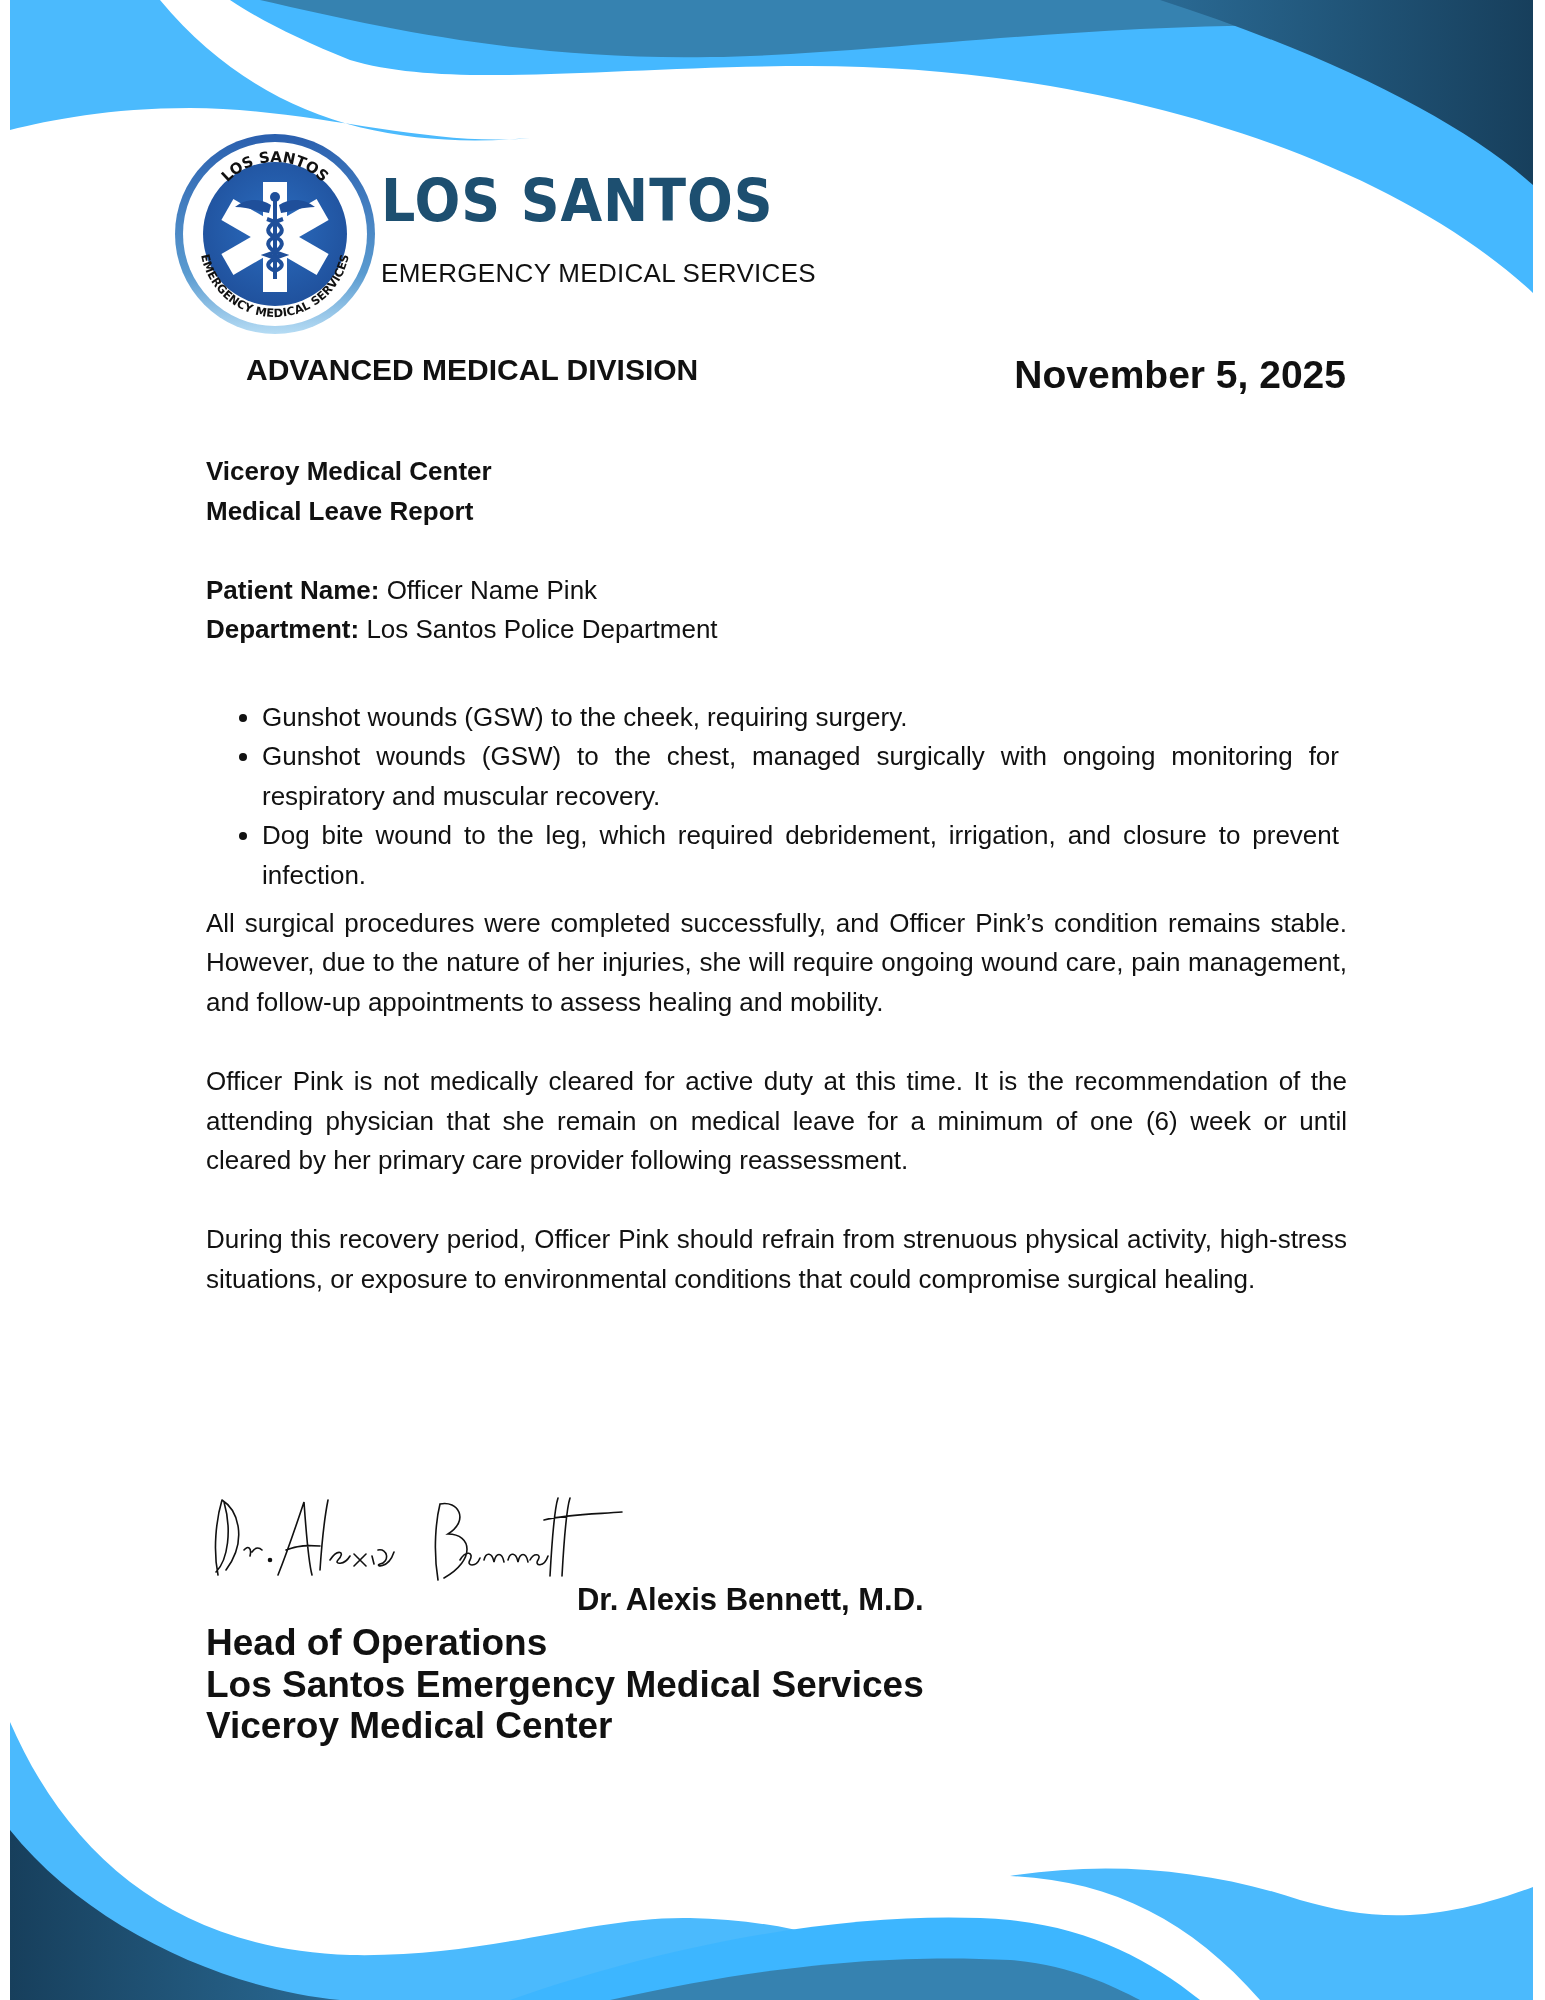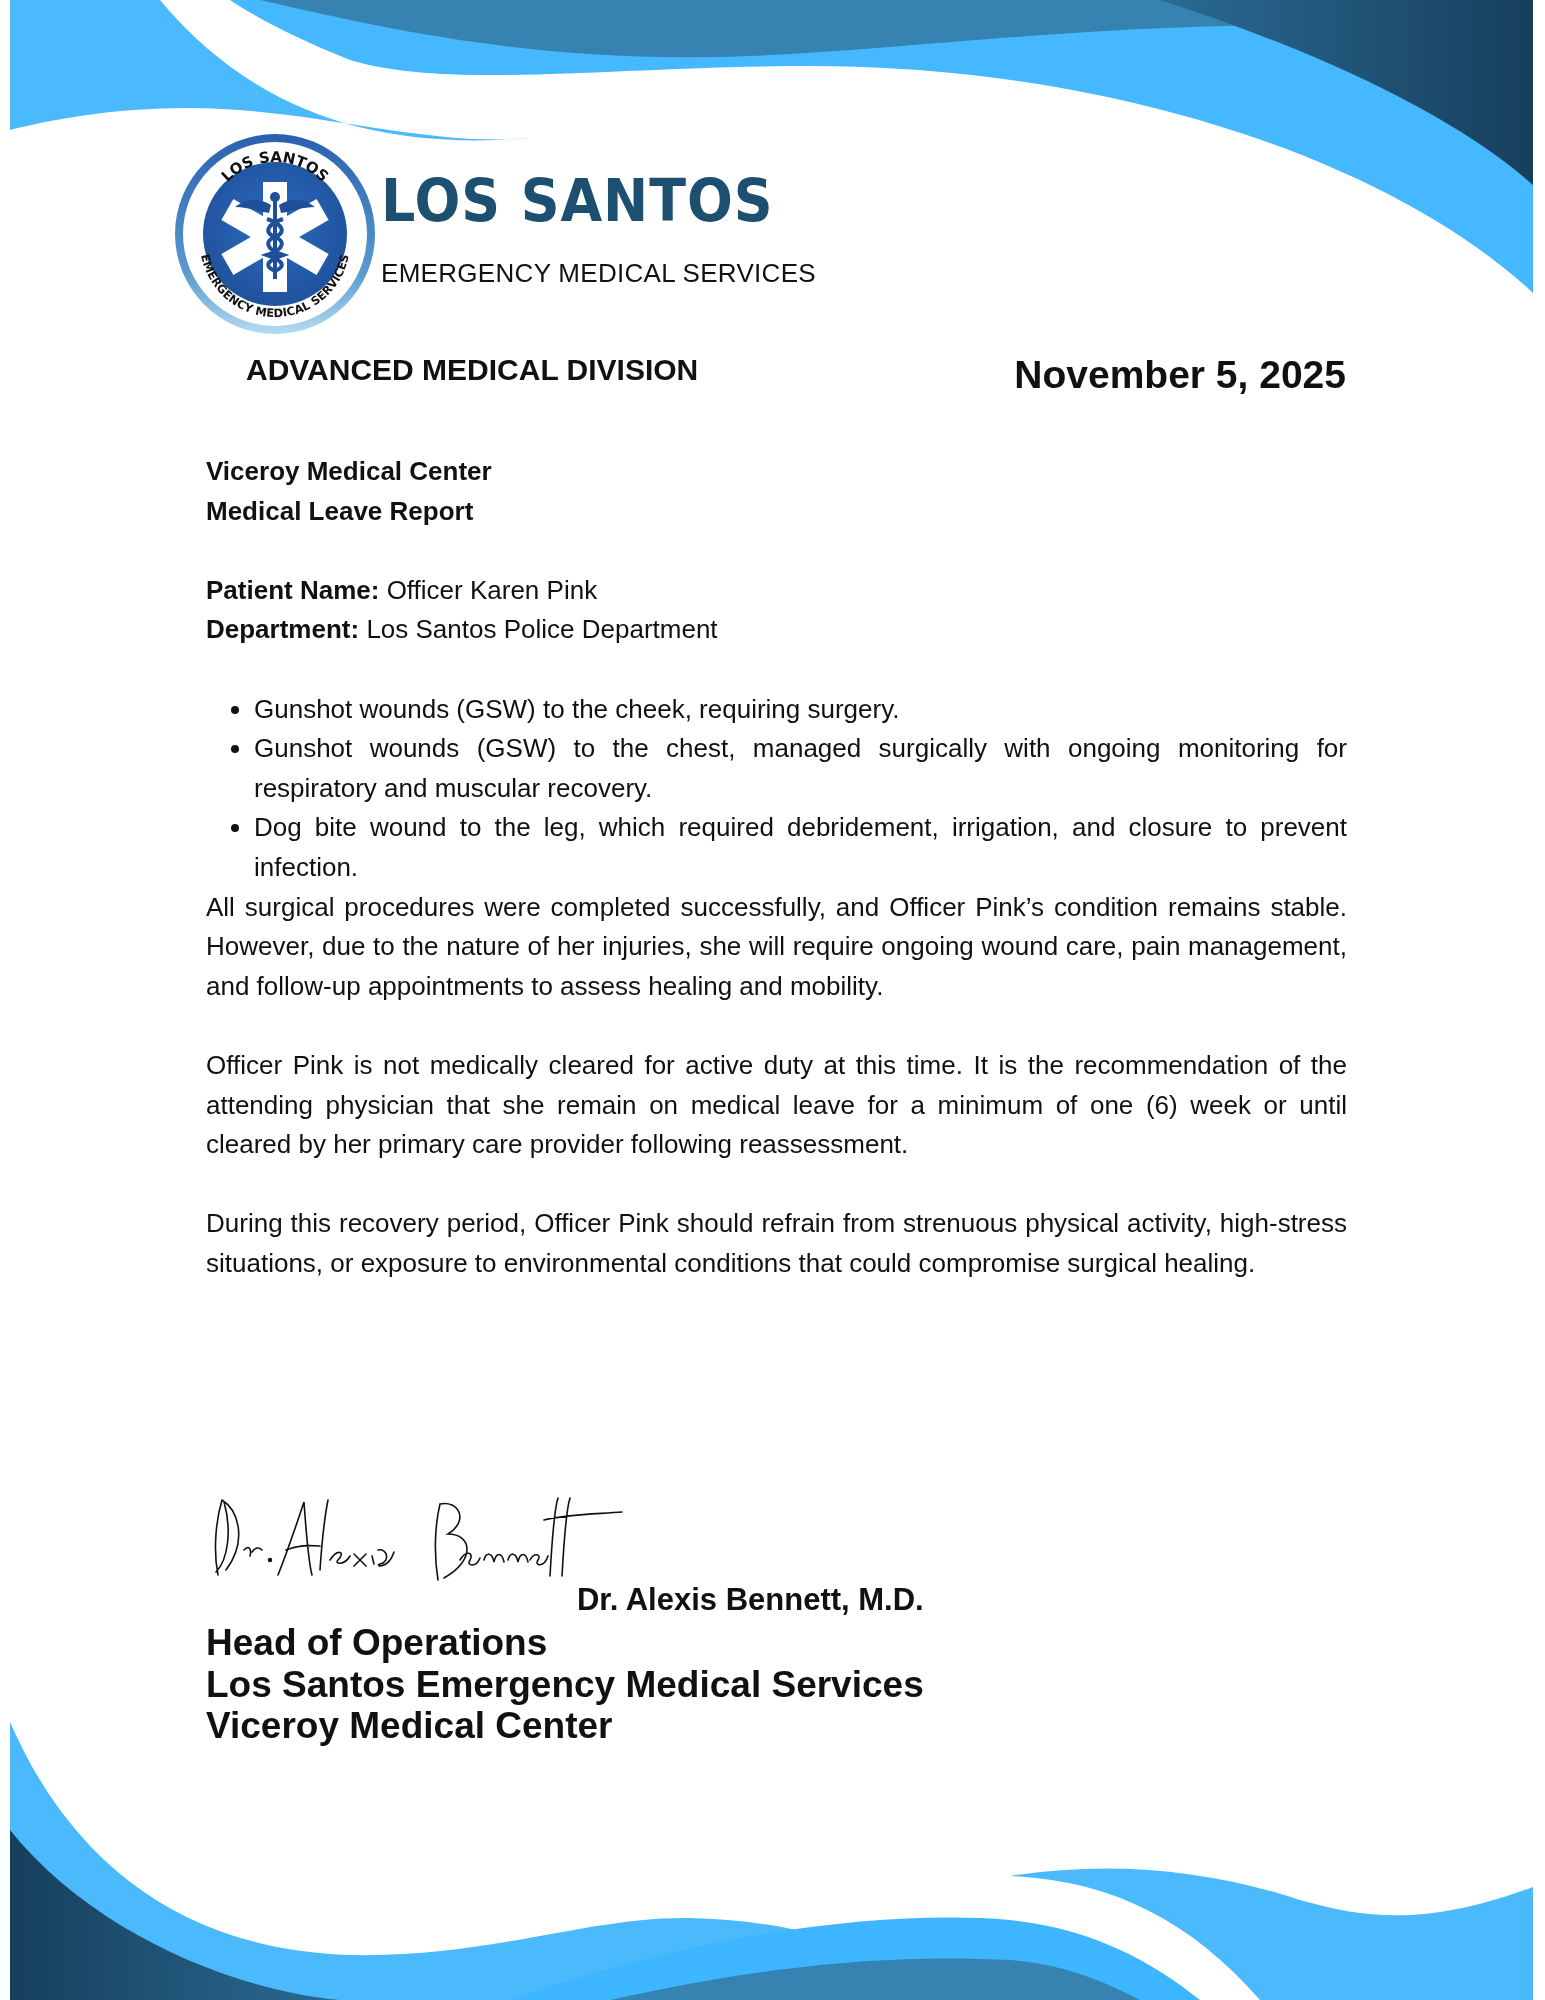--- a/index.html
+++ b/index.html
@@ -14,21 +14,21 @@
                  letter-spacing: 1px; font-family: "DejaVu Sans", sans-serif; line-height: 1; transform: scaleX(0.93); transform-origin: left; }
   .brand-sub { left: 371px; top: 258px; font-size: 26px; color: #111; font-family: "Liberation Sans", sans-serif; letter-spacing: 0.3px; }
 
   .division { left: 196px; top: 353px; font-size: 30px; font-weight: 700; color: #111; margin-left: 40px; }
   .date { right: 187px; top: 353px; font-size: 39px; font-weight: 700; color: #111; }
 
   .body { left: 196px; top: 452px; width: 1141px; font-size: 26px; line-height: 39.6px; color: #111; }
   .body p { margin: 0; text-align: justify; }
   .body .b { font-weight: 700; }
   .gap { height: 39.6px; }
-  .body ul { margin: 0; padding-left: 48px; }
+  .body ul { margin: 8px; padding-left: 48px; }
   .body li { text-align: justify; }
 
   .sig { left: 198px; top: 1490px; width: 420px; height: 100px; }
   .sig-block { left: 196px; top: 1578px; color: #111; font-weight: 700; }
   .sig-name { font-size: 31px; line-height: 44px; text-align: right; }
   .sig-line { font-size: 37px; line-height: 41.5px; }
 </style>
 </head>
 <body>
 
@@ -107,21 +107,21 @@
 
   <div class="abs division">ADVANCED MEDICAL DIVISION</div>
   <div class="abs date">November 5, 2025</div>
 
   <div class="abs body">
     <p class="b">Viceroy Medical Center</p>
     <p class="b">Medical Leave Report</p>
     <div class="gap"></div>
     <p>
       <span class="b">Patient Name:</span>
-      <span>Officer Karen Pink</span>
+      <span>Officer Name Pink</span>
     </p>
     <p>
       <span class="b">Department:</span>
       <span>Los Santos Police Department</span>
     </p>
     <div class="gap"></div>
     <ul>
       <li>Gunshot wounds (GSW) to the cheek, requiring surgery.</li>
       <li>Gunshot wounds (GSW) to the chest, managed surgically with ongoing monitoring for respiratory and muscular recovery.</li>
       <li>Dog bite wound to the leg, which required debridement, irrigation, and closure to prevent infection.</li>

